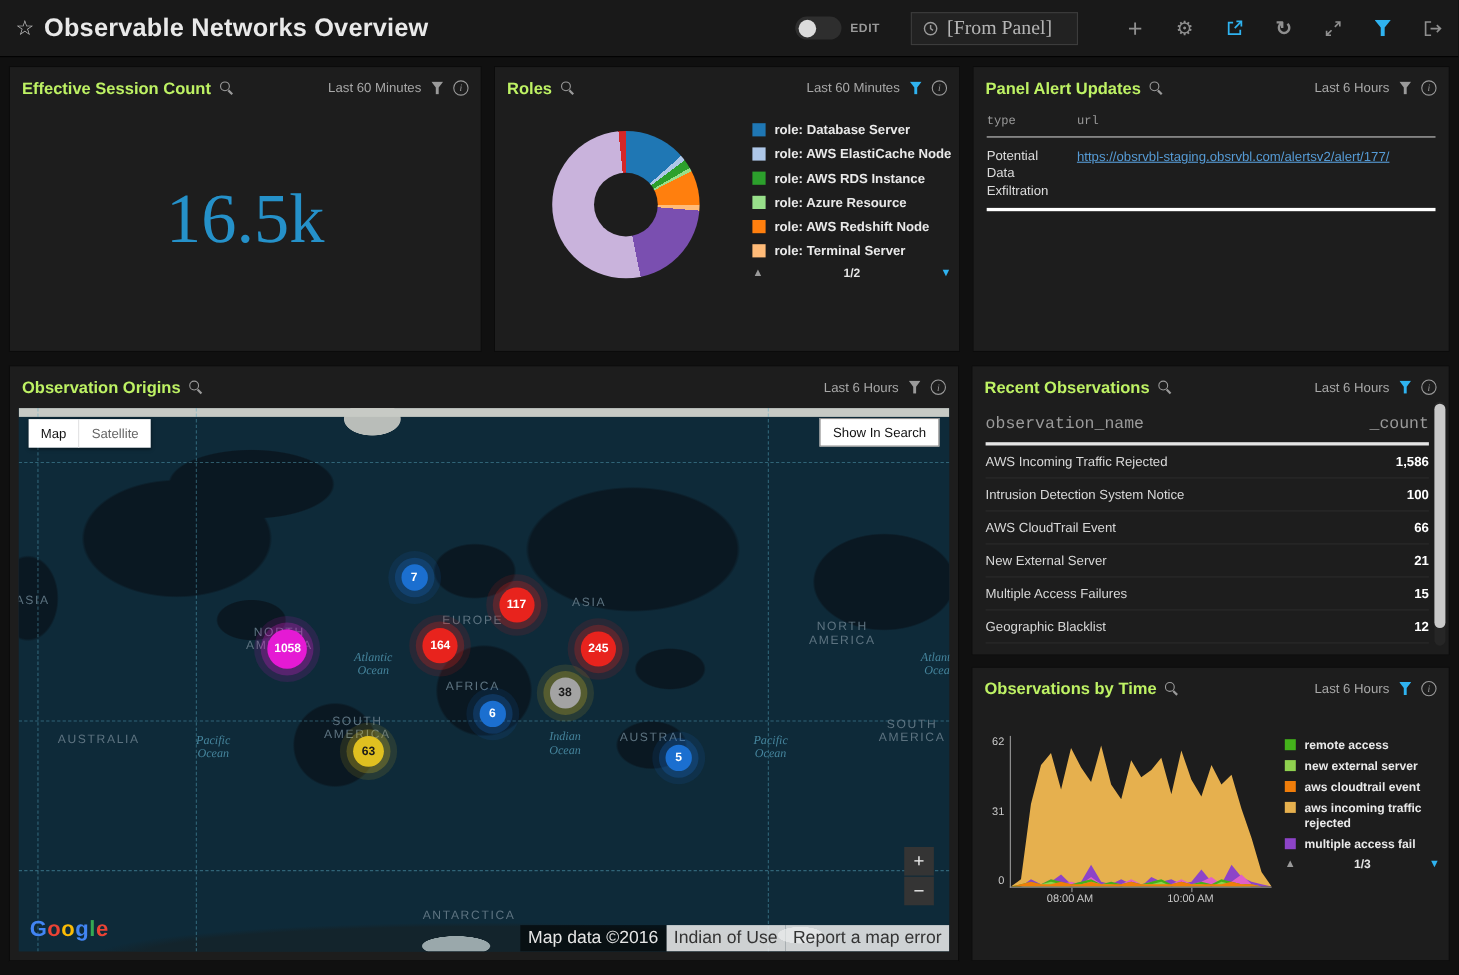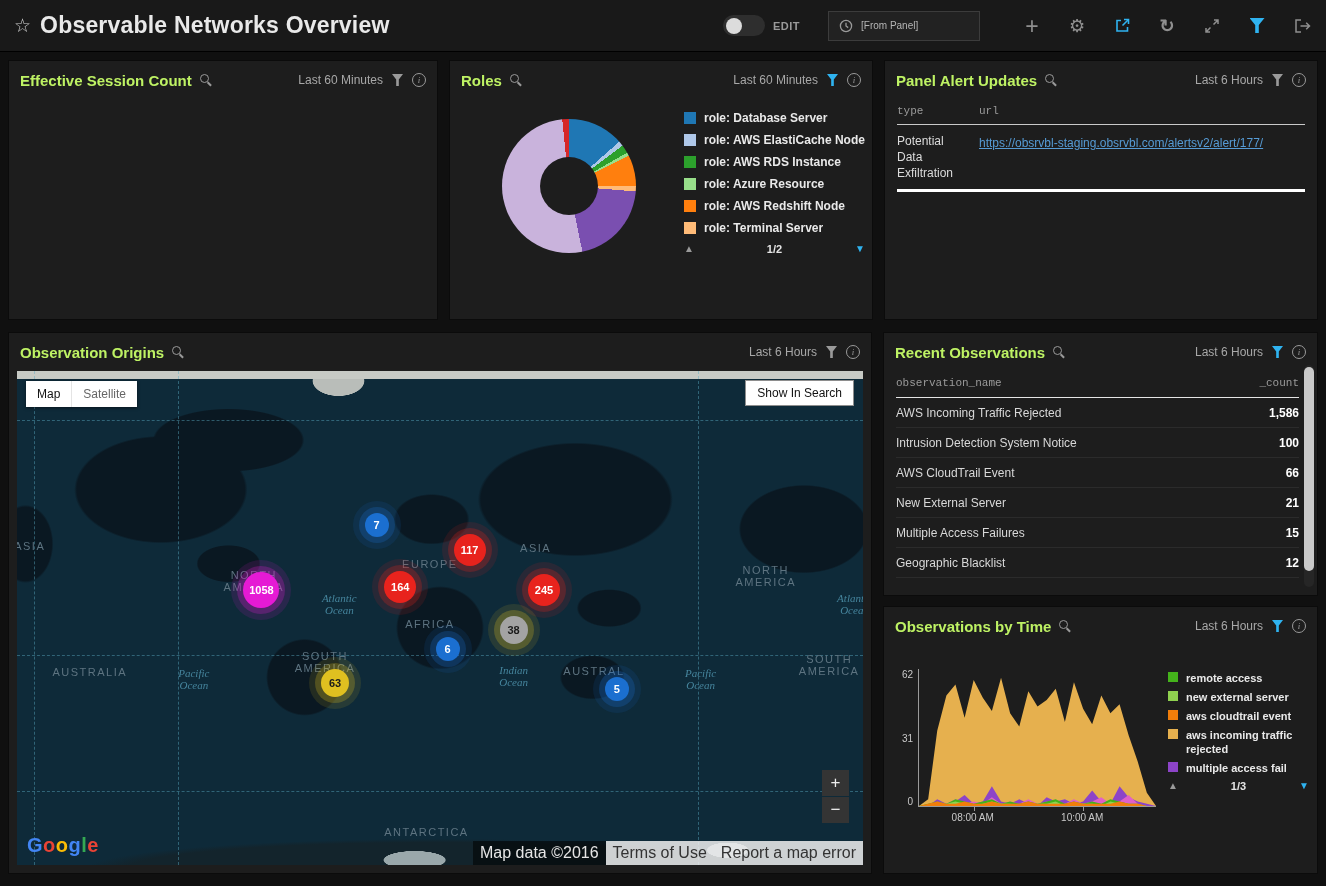--- a/index.html
+++ b/index.html
@@ -9,21 +9,21 @@
   
   .topbar { height:52px; display:flex; align-items:center; padding:0 14px; background:#191919; border-bottom:1px solid #000; }
   .star { font-size:19px; color:#cfcfcf; margin-right:9px; cursor:pointer; }
   .star::before { content:"☆"; }
   .dash-title { font-size:23px; font-weight:bold; color:#e9e9e9; letter-spacing:.2px; }
   .tb-right { margin-left:auto; display:flex; align-items:center; }
   .edit-toggle { width:42px; height:21px; border-radius:11px; background:#2e2e2e; position:relative; cursor:pointer; }
   .edit-knob { position:absolute; left:3px; top:2.5px; width:16px; height:16px; border-radius:50%; background:#dcdcdc; }
   .edit-label { font-size:11px; font-weight:bold; color:#9a9a9a; margin:0 28px 0 8px; letter-spacing:.5px; }
   .time-picker { display:flex; align-items:center; gap:8px; width:152px; height:30px; background:#222; border:1px solid #3c3c3c; padding:0 10px; cursor:pointer; }
-  .time-picker-text { font-size:10px; color:#b5b5b5; }
+  .time-picker-text { font-size:18px; color:#b5b5b5;font-family:Liberation Serif, serif; }
   .tb-icons { display:flex; align-items:center; gap:25px; margin-left:42px; }
   .tbi { display:inline-flex; align-items:center; justify-content:center; width:20px; height:20px; color:#8f8f8f; cursor:pointer; }
   .tbi.plus::before { content:"+"; font-size:23px; line-height:18px; }
   .tbi.gear::before { content:"⚙"; font-size:18px; }
   .tbi.refresh::before { content:"↻"; font-size:18px; font-weight:bold; }
 
   
   .page { padding:8px 8px 0 8px; display:flex; flex-direction:column; gap:12px; }
   .row1 { display:flex; gap:11px; }
   .row2 { display:flex; gap:11px; }
@@ -70,21 +70,21 @@
 
   
   .alerts-table { padding:0 12px; }
   .alerts-head { display:grid; grid-template-columns:82px 1fr; font-family:"Liberation Mono",monospace; font-size:11px; color:#9a9a9a; padding:6px 0 7px; border-bottom:1px solid #c9c9c9; }
   .alert-row { display:grid; grid-template-columns:82px 1fr; padding:8px 0; border-bottom:3px solid #ffffff; }
   .alert-type { font-size:12px; color:#dcdcdc; line-height:16px; padding-right:8px; }
   .alert-link { font-size:12px; color:#569bd5; text-decoration:underline; word-break:break-all; }
 
   
   .obs-table { padding:0 18px 0 12px; }
-  .obs-head { display:grid; grid-template-columns:1fr 70px; font-family:"Liberation Mono",monospace; font-size:11px; color:#9a9a9a; padding:6px 0 8px; border-bottom:1px solid #e5e5e5; }
+  .obs-head { display:grid; grid-template-columns:1fr 70px; font-family:"Liberation Mono",monospace; font-size:15px; color:#9a9a9a; padding:6px 0 8px; border-bottom:3px solid #e5e5e5; }
   .obs-head .r, .obs-count { text-align:right; }
   .obs-row { display:grid; grid-template-columns:1fr 70px; align-items:center; height:30px; border-bottom:1px solid #2b2b2b; cursor:pointer; }
   .obs-name { font-size:12px; color:#d8d8d8; }
   .obs-count { font-size:12px; font-weight:bold; color:#fff; }
   .scrollbar { position:absolute; right:3px; top:32px; bottom:8px; width:10px; background:#262626; border-radius:5px; }
   .scroll-thumb { position:absolute; left:0; top:2px; width:10px; height:92%; background:#c9c9c9; border-radius:5px; cursor:grab; }
 
   
   .map { position:absolute; left:8px; right:8px; top:38px; bottom:8px; background:#0e2a39; overflow:hidden; }
   .map-terrain { position:absolute; inset:0;
@@ -190,20 +190,23 @@
 
     <div class="panel" id="p-session">
       <div class="phead">
         <span class="ptitle">Effective Session Count</span>
         <span class="icon-mag"></span>
         <span class="spacer"></span>
         <span class="prange">Last 60 Minutes</span>
         <span class="funnel"></span>
         <span class="icon-info"></span>
       </div>
+      <div class="session-body">
+        <span class="big-number">16.5k</span>
+      </div>
     </div>
 
     <div class="panel" id="p-roles">
       <div class="phead">
         <span class="ptitle">Roles</span>
         <span class="icon-mag"></span>
         <span class="spacer"></span>
         <span class="prange">Last 60 Minutes</span>
         <span class="funnel blue"></span>
         <span class="icon-info"></span>
@@ -325,21 +328,21 @@
           <button class="mt-btn alt">Satellite</button>
         </div>
         <button class="search-btn">Show In Search</button>
         <div class="zoom-ctl">
           <button class="zoom-btn">+</button>
           <button class="zoom-btn">−</button>
         </div>
         <div class="google-logo"><span style="color: rgb(66, 133, 244);">G</span><span style="color: rgb(234, 67, 53);">o</span><span style="color: rgb(251, 188, 5);">o</span><span style="color: rgb(66, 133, 244);">g</span><span style="color: rgb(52, 168, 83);">l</span><span style="color: rgb(234, 67, 53);">e</span></div>
         <div class="attribution">
           <span class="attr-seg">Map data ©2016</span>
-          <span class="attr-seg light">Terms of Use</span>
+          <span class="attr-seg light">Indian of Use</span>
           <span class="attr-seg light">Report a map error</span>
         </div>
       </div>
     </div>
 
     <div class="rcol">
 
       <div class="panel" id="p-observations">
         <div class="phead">
           <span class="ptitle">Recent Observations</span>

